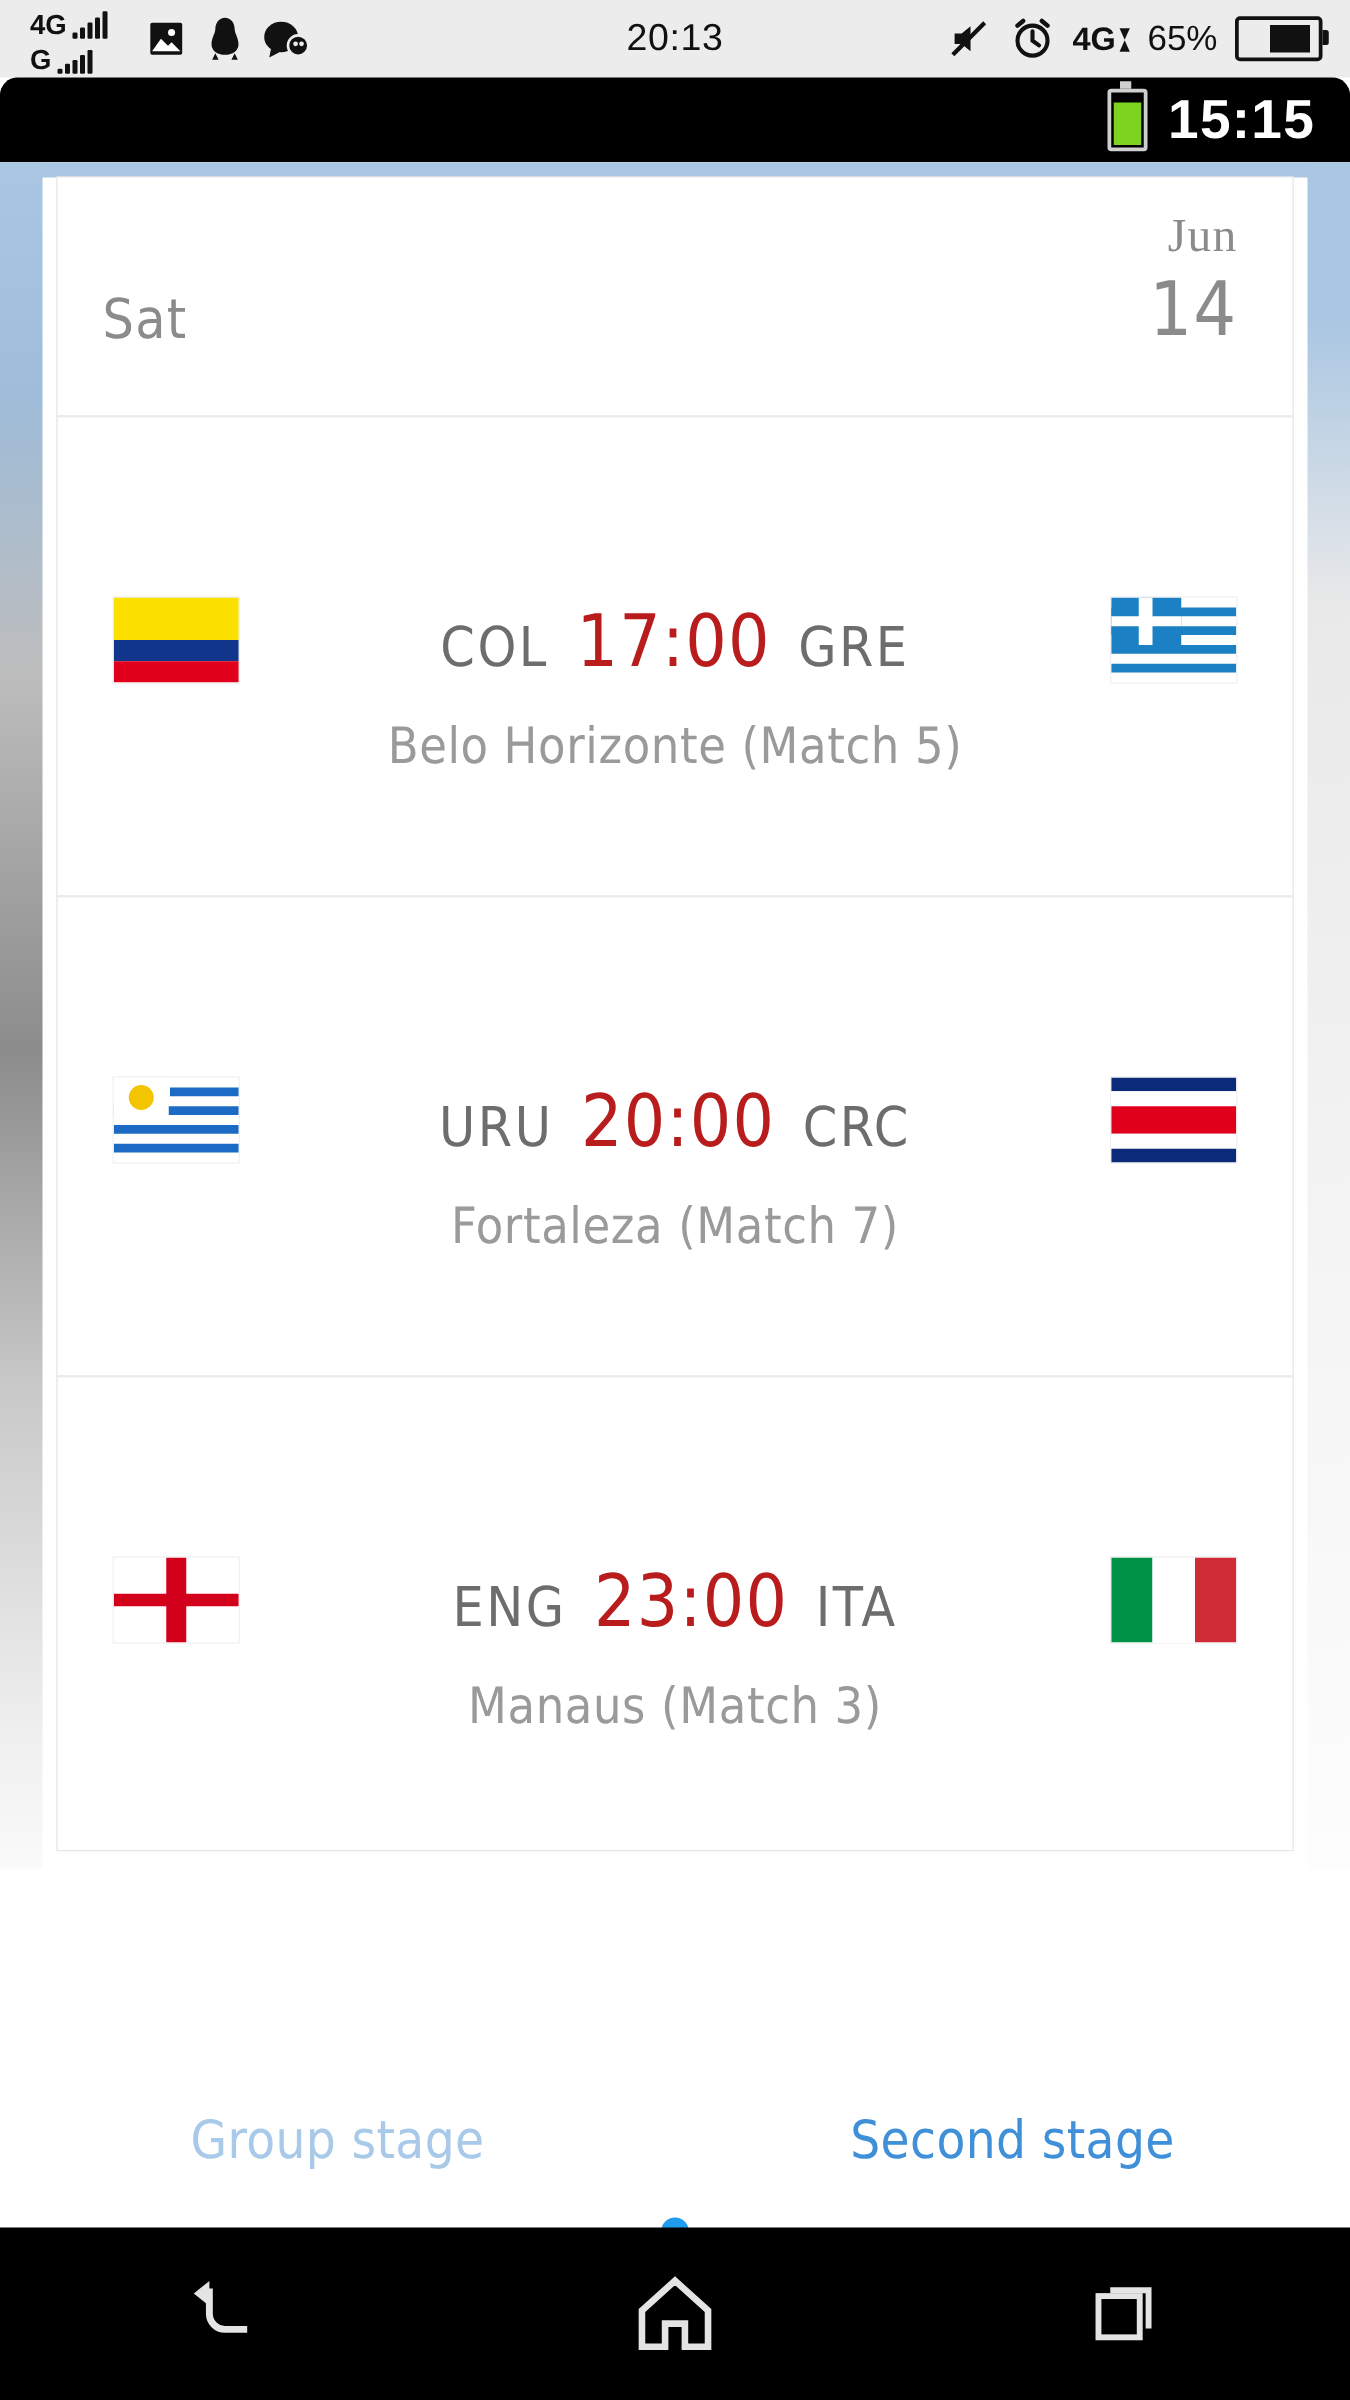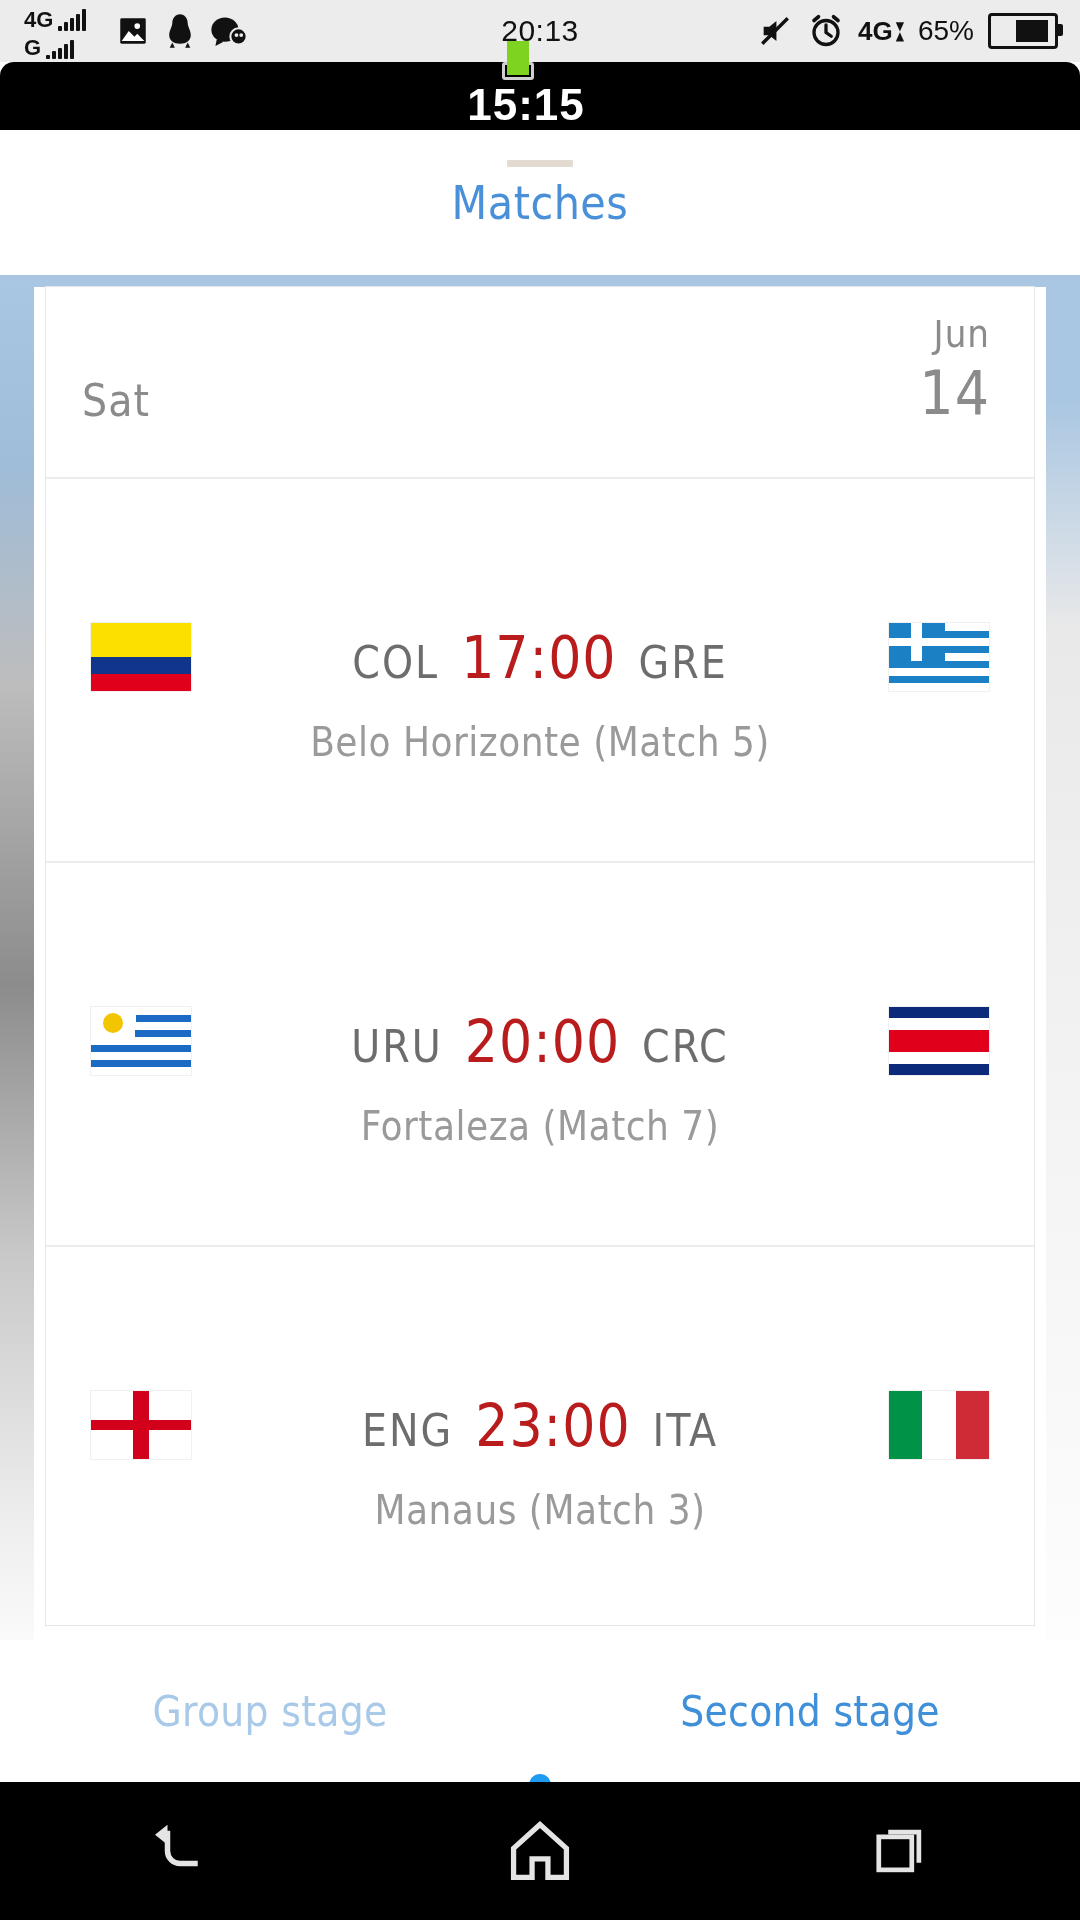--- a/index.html
+++ b/index.html
@@ -42,21 +42,21 @@
   .batt-out{width:64px;height:30px;border:3px solid #111;border-radius:4px;position:relative;display:flex;align-items:center;}
   .batt-out:after{content:"";position:absolute;right:-8px;top:8px;width:5px;height:12px;background:#111;border-radius:0 2px 2px 0;}
   .batt-fill{height:22px;width:32px;background:#111;margin-left:25px;}
   .dataarrows{display:flex;flex-direction:column;align-items:center;font-size:12px;line-height:10px;}
 
   
   .inner-status{
     position:absolute;left:0;top:62px;width:1080px;height:68px;
     background:#000;border-radius:14px 14px 0 0;
     display:flex;align-items:center;justify-content:flex-end;
-    padding-right:28px;box-sizing:border-box;flex-direction:column;
+    padding-right:28px;box-sizing:border-box;
   }
   .inner-batt{width:26px;height:44px;border:3px solid #cfcfcf;border-radius:3px;position:relative;margin-right:16px;}
   .inner-batt:before{content:"";position:absolute;left:7px;top:-9px;width:9px;height:6px;background:#cfcfcf;}
   .inner-batt-fill{position:absolute;left:2px;right:2px;bottom:2px;height:34px;background:#7ed321;}
   .inner-time{color:#fff;font-size:44px;font-family:"Liberation Sans",sans-serif;font-weight:600;letter-spacing:1px;}
 
   
   .app{position:absolute;left:0;top:130px;width:1080px;height:1652px;background:#fff;}
 
   .app-title-bar{height:145px;display:flex;align-items:center;justify-content:center;position:relative;background:#fff;}
@@ -70,21 +70,21 @@
   .side-shade-right{position:absolute;right:0;top:0;width:34px;height:1365px;
     background:linear-gradient(to bottom,#a9c6e2 0%,#a9c6e2 9%,#e9e9e9 26%,#f3f3f3 60%,#fdfdfd 100%);}
   .top-rule{position:absolute;left:0;top:0;width:1080px;height:12px;background:#a9c6e2;}
   .card{position:absolute;left:46px;top:12px;width:988px;height:1338px;background:#fff;
         box-shadow:0 0 0 1px #e6e6e6;box-sizing:border-box;}
 
   
   .date-head{height:190px;position:relative;border-bottom:2px solid #ececec;}
   .date-dow{position:absolute;left:36px;top:88px;font-size:44px;color:#8b8b8b;letter-spacing:1px;}
   .date-right{position:absolute;right:44px;top:28px;text-align:right;line-height:1;}
-  .date-mon{font-size:38px;color:#8b8b8b;letter-spacing:1px;}
+  .date-mon{font-size:38px;color:#8b8b8b;letter-spacing:1px;font-family:Liberation Serif, serif;}
   .date-day{font-size:60px;color:#8b8b8b;margin-top:10px;letter-spacing:1px;}
 
   
   .match{height:382px;position:relative;border-bottom:2px solid #ececec;}
   .match:last-child{border-bottom:none;}
   .flag-left{position:absolute;left:40px;top:140px;width:110px;height:76px;}
   .flag-right{position:absolute;right:40px;top:140px;width:110px;height:76px;}
   .fl-wrap{width:110px;height:76px;position:relative;display:flex;align-items:center;justify-content:center;}
   .score-line{position:absolute;left:0;right:0;top:145px;display:flex;align-items:baseline;justify-content:center;gap:22px;}
   .team{font-size:44px;color:#6d6d6d;letter-spacing:2px;}
@@ -216,24 +216,20 @@
 
   <div class="inner-status">
     <span class="inner-batt">
         <span class="inner-batt-fill"></span>
       </span>
     <span class="inner-time">15:15</span>
   </div>
 
   <div class="app">
 
-    <div class="app-title-bar">
-      <div class="ghost-mark"></div>
-      <div class="app-title">Matches</div>
-    </div>
 
     <div class="pager">
       <div class="top-rule"></div>
       <div class="side-shade-left"></div>
       <div class="side-shade-right"></div>
 
       <div class="card">
 
         <div class="date-head">
           <div class="date-dow">Sat</div>

